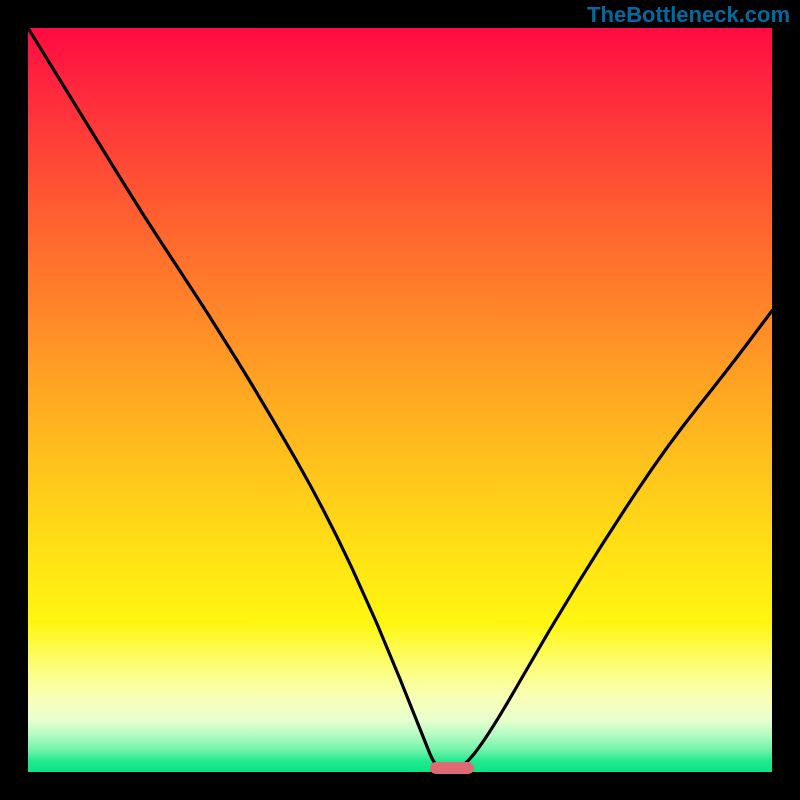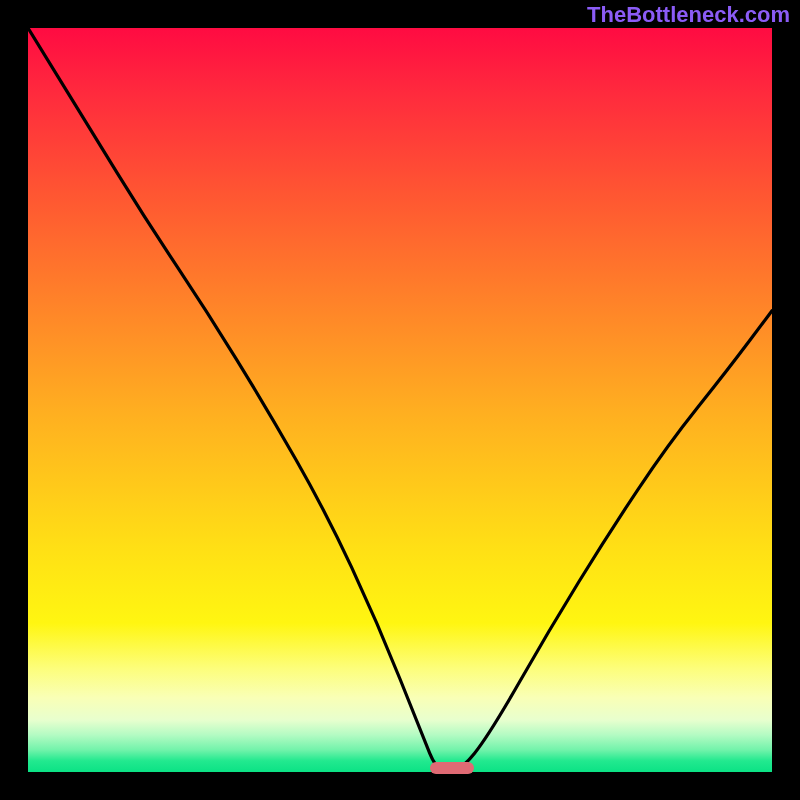--- a/index.html
+++ b/index.html
@@ -14,21 +14,21 @@
   .frame {
     position: relative;
     width: 800px;
     height: 800px;
     background: #000;
   }
   .watermark {
     position: absolute;
     top: 2px;
     right: 10px;
-    color: #8b5cf6;
+    color: #0369a1;
     font-size: 22px;
     font-weight: 600;
     z-index: 10;
   }
   .plot-area {
     position: absolute;
     left: 28px;
     top: 28px;
     width: 744px;
     height: 744px;

